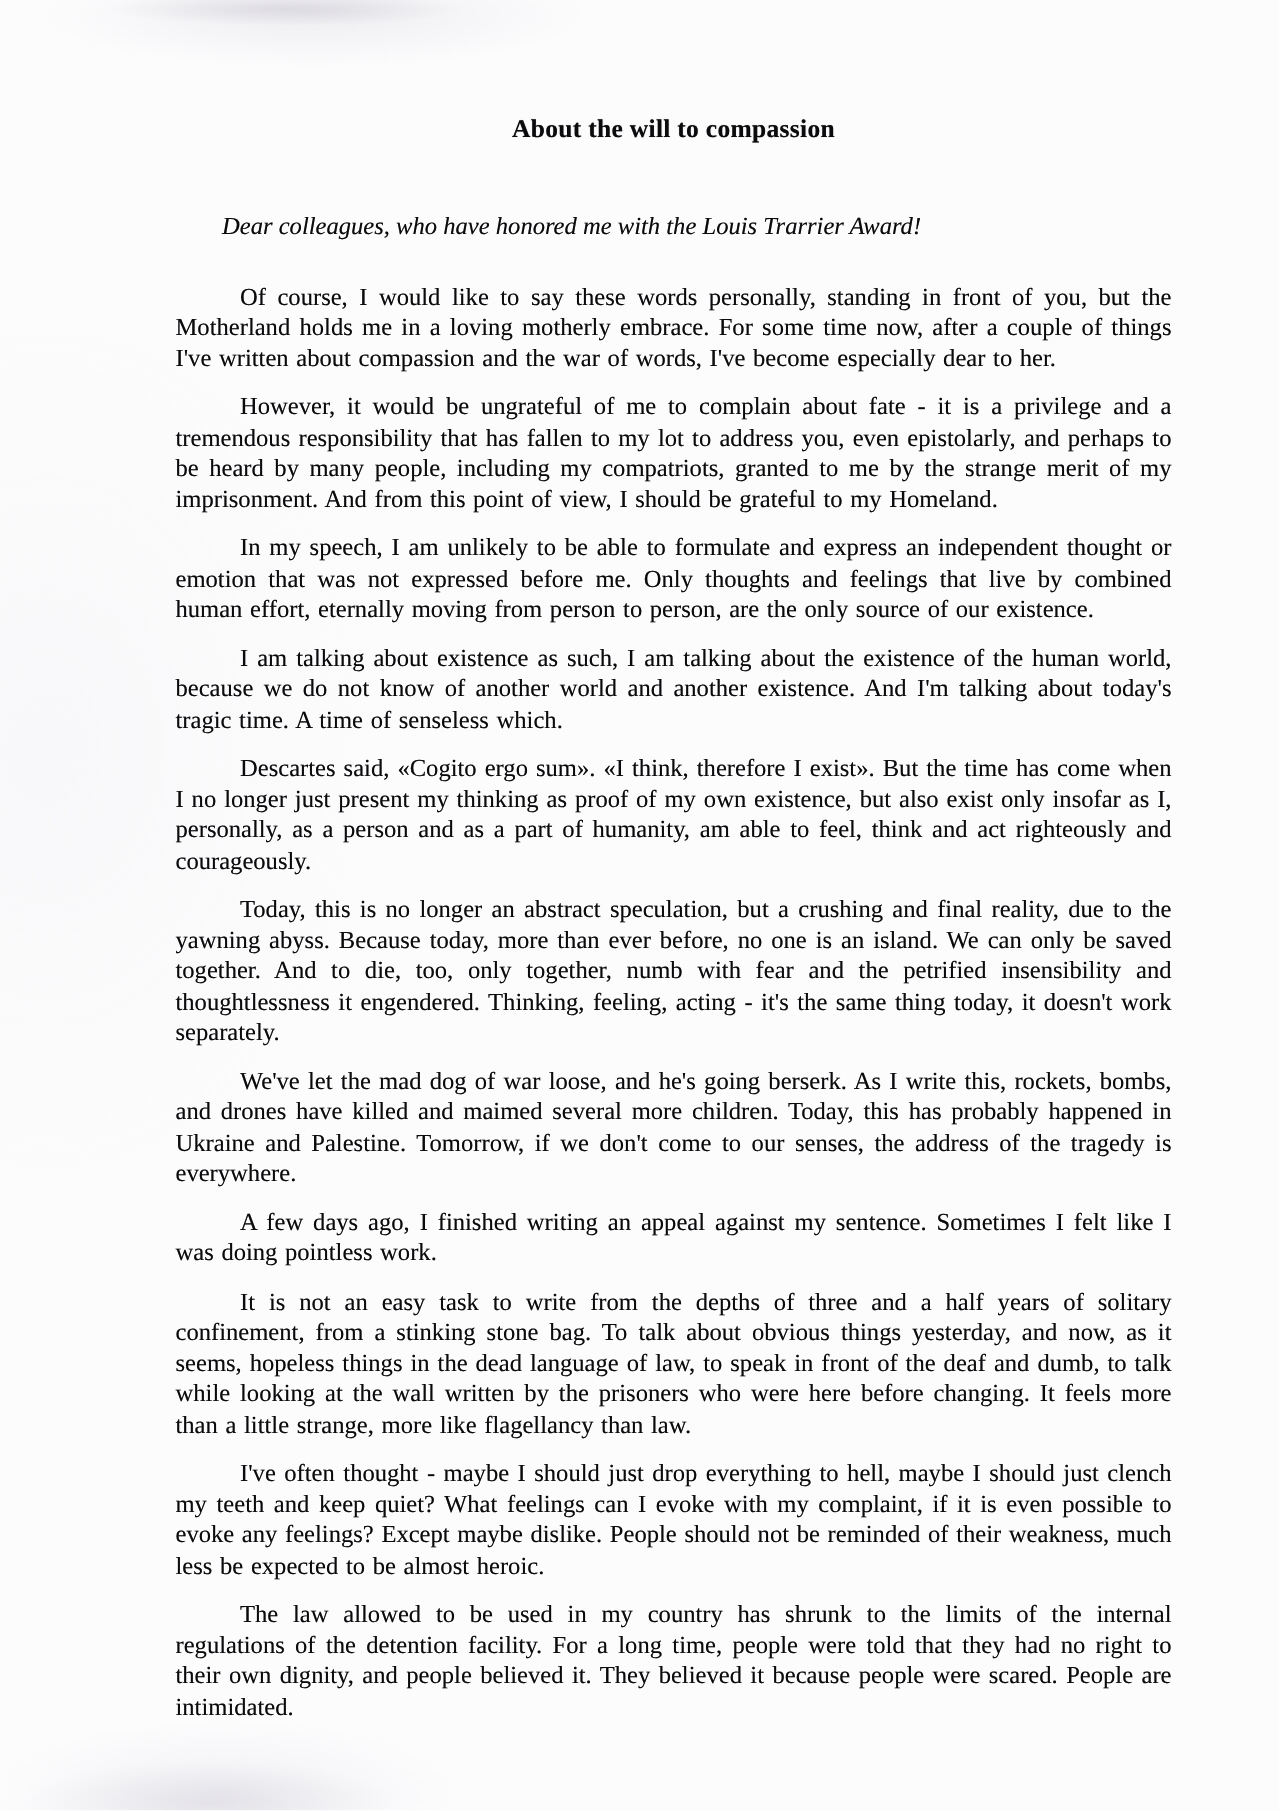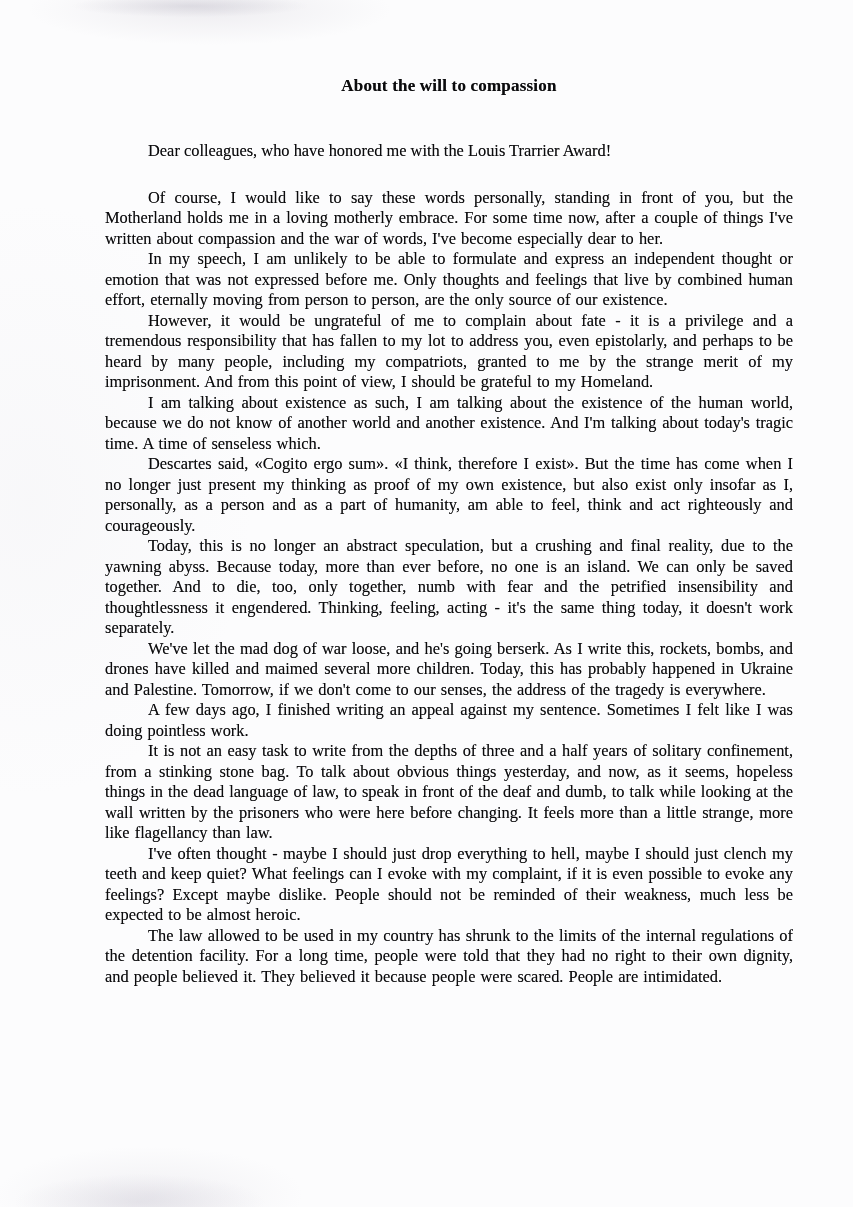--- a/index.html
+++ b/index.html
@@ -35,23 +35,24 @@
     text-align: center;
     letter-spacing: 0.2px;
     text-shadow: 0 0 0.5px rgba(0,0,0,0.55);
   }
   .salutation {
     margin: 45px 0 26px 0;
     font-size: 16.4px;
     line-height: 20.5px;
     text-indent: 43px;
     text-shadow: 0 0 0.4px rgba(0,0,0,0.45);
+    font-style: italic;
   }
   .body-text p {
-    margin: 0;
+    margin: 12px;
     font-size: 16.4px;
     line-height: 20.5px;
     text-align: justify;
     text-indent: 43px;
     word-spacing: 1px;
     text-shadow: 0 0 0.4px rgba(0,0,0,0.45);
   }
   .scan-smudge {
     position: absolute;
     pointer-events: none;
@@ -74,22 +75,22 @@
   <div class="scan-smudge smudge-top-left"></div>
   <div class="scan-smudge smudge-bottom-left"></div>
 
   <div class="content">
     <h1 class="doc-title">About the will to compassion</h1>
 
     <p class="salutation">Dear colleagues, who have honored me with the Louis Trarrier Award!</p>
 
     <div class="body-text">
       <p>Of course, I would like to say these words personally, standing in front of you, but the Motherland holds me in a loving motherly embrace. For some time now, after a couple of things I've written about compassion and the war of words, I've become especially dear to her.</p>
+      <p>However, it would be ungrateful of me to complain about fate - it is a privilege and a tremendous responsibility that has fallen to my lot to address you, even epistolarly, and perhaps to be heard by many people, including my compatriots, granted to me by the strange merit of my imprisonment. And from this point of view, I should be grateful to my Homeland.</p>
       <p>In my speech, I am unlikely to be able to formulate and express an independent thought or emotion that was not expressed before me. Only thoughts and feelings that live by combined human effort, eternally moving from person to person, are the only source of our existence.</p>
-      <p>However, it would be ungrateful of me to complain about fate - it is a privilege and a tremendous responsibility that has fallen to my lot to address you, even epistolarly, and perhaps to be heard by many people, including my compatriots, granted to me by the strange merit of my imprisonment. And from this point of view, I should be grateful to my Homeland.</p>
       <p>I am talking about existence as such, I am talking about the existence of the human world, because we do not know of another world and another existence. And I'm talking about today's tragic time. A time of senseless which.</p>
       <p>Descartes said, «Cogito ergo sum». «I think, therefore I exist». But the time has come when I no longer just present my thinking as proof of my own existence, but also exist only insofar as I, personally, as a person and as a part of humanity, am able to feel, think and act righteously and courageously.</p>
       <p>Today, this is no longer an abstract speculation, but a crushing and final reality, due to the yawning abyss. Because today, more than ever before, no one is an island. We can only be saved together. And to die, too, only together, numb with fear and the petrified insensibility and thoughtlessness it engendered. Thinking, feeling, acting - it's the same thing today, it doesn't work separately.</p>
       <p>We've let the mad dog of war loose, and he's going berserk. As I write this, rockets, bombs, and drones have killed and maimed several more children. Today, this has probably happened in Ukraine and Palestine. Tomorrow, if we don't come to our senses, the address of the tragedy is everywhere.</p>
       <p>A few days ago, I finished writing an appeal against my sentence. Sometimes I felt like I was doing pointless work.</p>
       <p>It is not an easy task to write from the depths of three and a half years of solitary confinement, from a stinking stone bag. To talk about obvious things yesterday, and now, as it seems, hopeless things in the dead language of law, to speak in front of the deaf and dumb, to talk while looking at the wall written by the prisoners who were here before changing. It feels more than a little strange, more like flagellancy than law.</p>
       <p>I've often thought - maybe I should just drop everything to hell, maybe I should just clench my teeth and keep quiet? What feelings can I evoke with my complaint, if it is even possible to evoke any feelings? Except maybe dislike. People should not be reminded of their weakness, much less be expected to be almost heroic.</p>
       <p>The law allowed to be used in my country has shrunk to the limits of the internal regulations of the detention facility. For a long time, people were told that they had no right to their own dignity, and people believed it. They believed it because people were scared. People are intimidated.</p>
     </div>
   </div>

